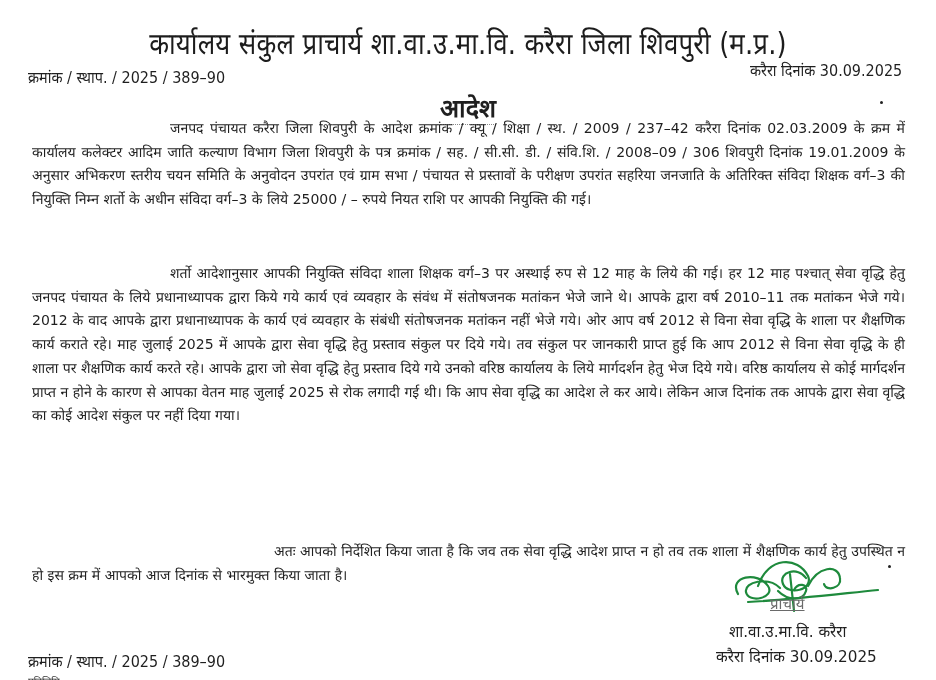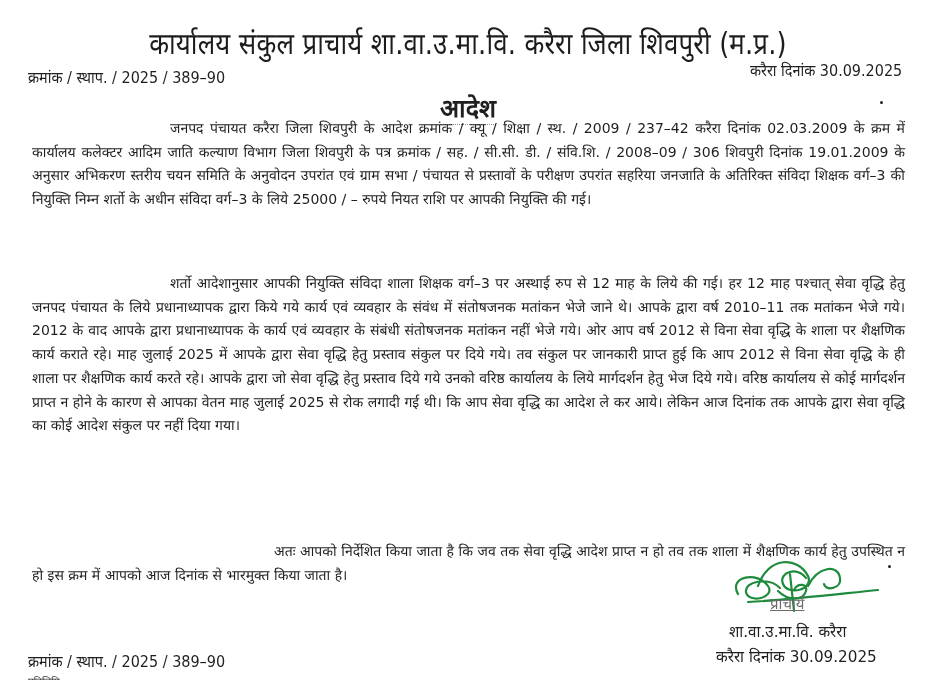--- a/index.html
+++ b/index.html
@@ -20,21 +20,21 @@
     left:0; width:936px; top:90px; text-align:center; font-size:25px; font-weight:bold;
   }
   .order-heading span { border-bottom:1px dotted #888; padding-bottom:1px; }
   .dot { width:3px; height:3px; background:#222; border-radius:50%; }
   .para {
     left:32px; width:873px; font-size:14px; line-height:23.7px; text-align:justify;
     text-align-last:left; color:#1f1f1f;
   }
   .para .indent { display:inline-block; width:138px; }
   .p1 { top:117px; }
-  .p2 { top:272px; }
+  .p2 { top:262px; }
   .p3 { top:540px; }
   .p3 .indent { width:242px; }
   .signature { position:absolute; left:728px; top:556px; }
   .sig-designation { left:770px; top:593px; font-size:15px; color:#6a6a6a;text-decoration:underline; }
   .sig-office { left:729px; top:620px; font-size:16px; transform:scaleX(0.95); transform-origin:left; }
   .sig-date { left:716px; top:645px; font-size:16px; transform:scaleX(0.95); transform-origin:left; }
   .ref-bottom { left:28px; top:650px; font-size:16px; transform:scaleX(0.9); transform-origin:left; }
   .cut-line { left:28px; top:674px; font-size:10px; color:#333; overflow:hidden; height:6px; }
 </style>
 </head>

